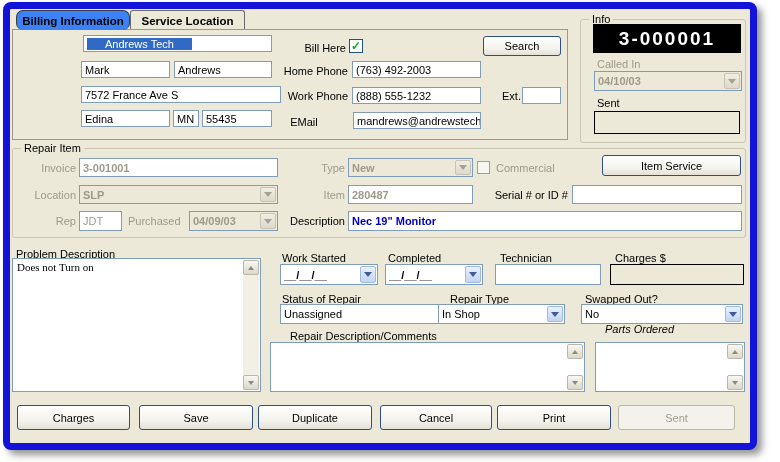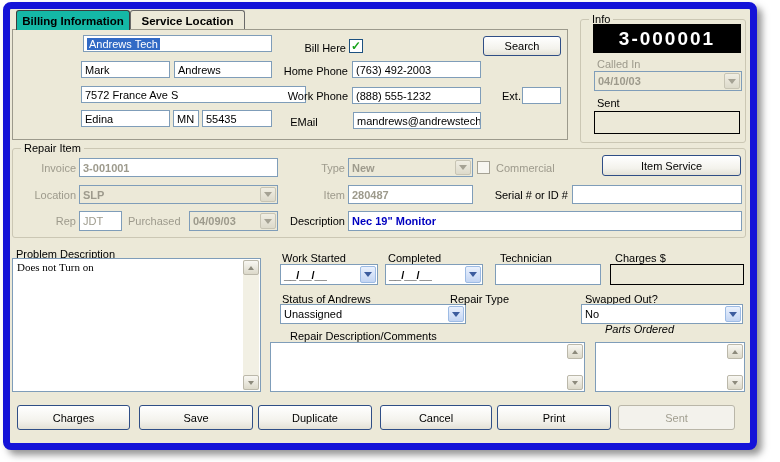--- a/index.html
+++ b/index.html
@@ -41,27 +41,27 @@
     border-bottom:4px solid #8C8A7C; }
   .tri-dn { width:0; height:0; border-left:3px solid transparent; border-right:3px solid transparent;
     border-top:4px solid #8C8A7C; }
   .cb { position:absolute; width:14px; height:14px; background:#fff; border:1px solid #1C5180;
     display:flex; align-items:center; justify-content:center; }
   .cb.off { border-color:#A5A294; background:#F7F6F0; }
   .check { color:#17A31B; font-weight:bold; font-size:12px; line-height:10px; }
   .tab { position:absolute; top:1px; height:20px; display:flex; align-items:center; justify-content:center;
     font-weight:bold; font-size:11.5px; border:1px solid #6A6A6A; border-bottom:none;
     border-radius:3px 3px 0 0; }
-  .tab.active { background:#14b8a6; z-index:3; border-color:#3C3C3C; }
+  .tab.active { background:#3b82f6; z-index:3; border-color:#3C3C3C;border-radius:7px; }
   .tab.inactive { background:#ECE9D8; }
   .tabpage { position:absolute; left:2px; top:20px; width:556px; height:111px;
     border:1px solid #9C9A8C; background:#ECE9D8; z-index:1; }
   .display { position:absolute; background:#000; color:#fff; font-weight:bold; font-size:19px;
     letter-spacing:2px; display:flex; align-items:center; justify-content:center; }
-  .sel { background:#316AC5; color:#fff; padding:0 2px; }
+  .sel { background:#316AC5; color:#fff; padding:0 18px; }
   .blackbox { position:absolute; border:1px solid #000; background:#ECE9D8; }
 </style>
 </head>
 <body>
 
 <div class="frame">
   <div class="inner">
 
     <div class="tab active" style="left:6px;width:114px;">
       <span>Billing Information</span>
@@ -74,21 +74,21 @@
     <div class="lbl r" style="left:2px;top:30px;width:66px;">Company</div>
     <div class="fld" style="left:73px;top:26px;width:189px;height:17px;z-index:2;">
         <span class="sel">Andrews Tech</span>
       </div>
 
     <div class="lbl r" style="left:2px;top:56px;width:66px;">Name F, L</div>
     <div class="fld" style="left:71px;top:52px;width:89px;height:17px;z-index:2;">Mark</div>
     <div class="fld" style="left:164px;top:52px;width:98px;height:17px;z-index:2;">Andrews</div>
 
     <div class="lbl r" style="left:2px;top:81px;width:66px;">Address</div>
-    <div class="fld" style="left:71px;top:77px;width:225px;height:17px;z-index:2;">7572 France Ave S</div>
+    <div class="fld" style="left:71px;top:77px;width:200px;height:17px;z-index:2;">7572 France Ave S</div>
 
     <div class="lbl r" style="left:2px;top:105px;width:66px;">City/St/Zip</div>
     <div class="fld" style="left:71px;top:101px;width:89px;height:17px;z-index:2;">Edina</div>
     <div class="fld" style="left:163px;top:101px;width:26px;height:17px;z-index:2;">MN</div>
     <div class="fld" style="left:192px;top:101px;width:70px;height:17px;z-index:2;">55435</div>
 
     <div class="lbl r" style="left:252px;top:33px;width:84px;z-index:2;">Bill Here</div>
     <div class="cb" style="left:339px;top:30px;z-index:2;">
       <span class="check">✓</span>
     </div>
@@ -207,29 +207,35 @@
           <span class="tri"></span>
         </span>
     </div>
 
     <div class="lbl" style="left:490px;top:243px;">Technician</div>
     <div class="fld" style="left:485px;top:255px;width:106px;height:21px;"></div>
 
     <div class="lbl" style="left:605px;top:243px;">Charges $</div>
     <div class="blackbox" style="left:600px;top:255px;width:134px;height:21px;"></div>
 
-    <div class="lbl" style="left:272px;top:284px;">Status of Andrews</div>
+    <div class="lbl" style="left:272px;top:284px;">Status of Repair</div>
     <div class="fld" style="left:270px;top:295px;width:186px;height:20px;padding-right:18px;">
       <span>Unassigned</span>
       <span class="combo-btn">
           <span class="tri"></span>
         </span>
     </div>
 
     <div class="lbl" style="left:440px;top:284px;">Repair Type</div>
+    <div class="fld" style="left:428px;top:295px;width:127px;height:20px;padding-right:18px;">
+      <span>In Shop</span>
+      <span class="combo-btn">
+          <span class="tri"></span>
+        </span>
+    </div>
 
     <div class="lbl" style="left:575px;top:284px;">Swapped Out?</div>
     <div class="fld" style="left:571px;top:295px;width:162px;height:20px;padding-right:18px;">
       <span>No</span>
       <span class="combo-btn">
           <span class="tri"></span>
         </span>
     </div>
 
     <div class="lbl" style="left:280px;top:321px;">Repair Description/Comments</div>

